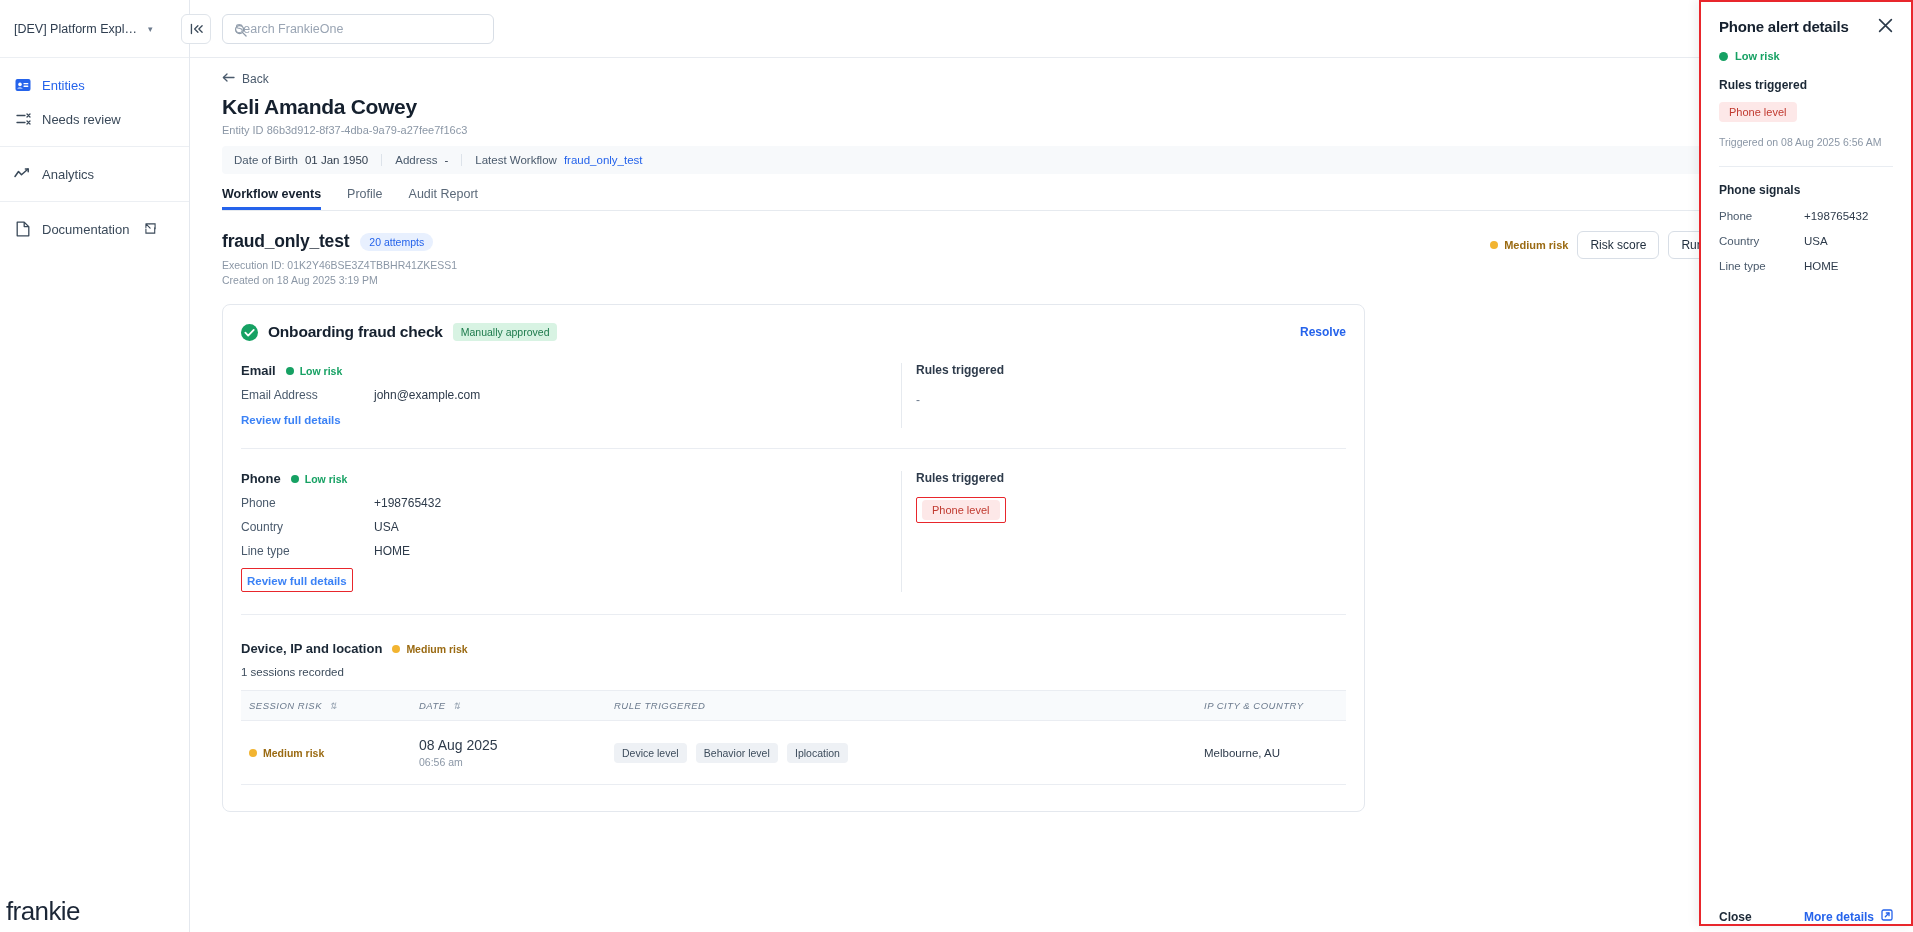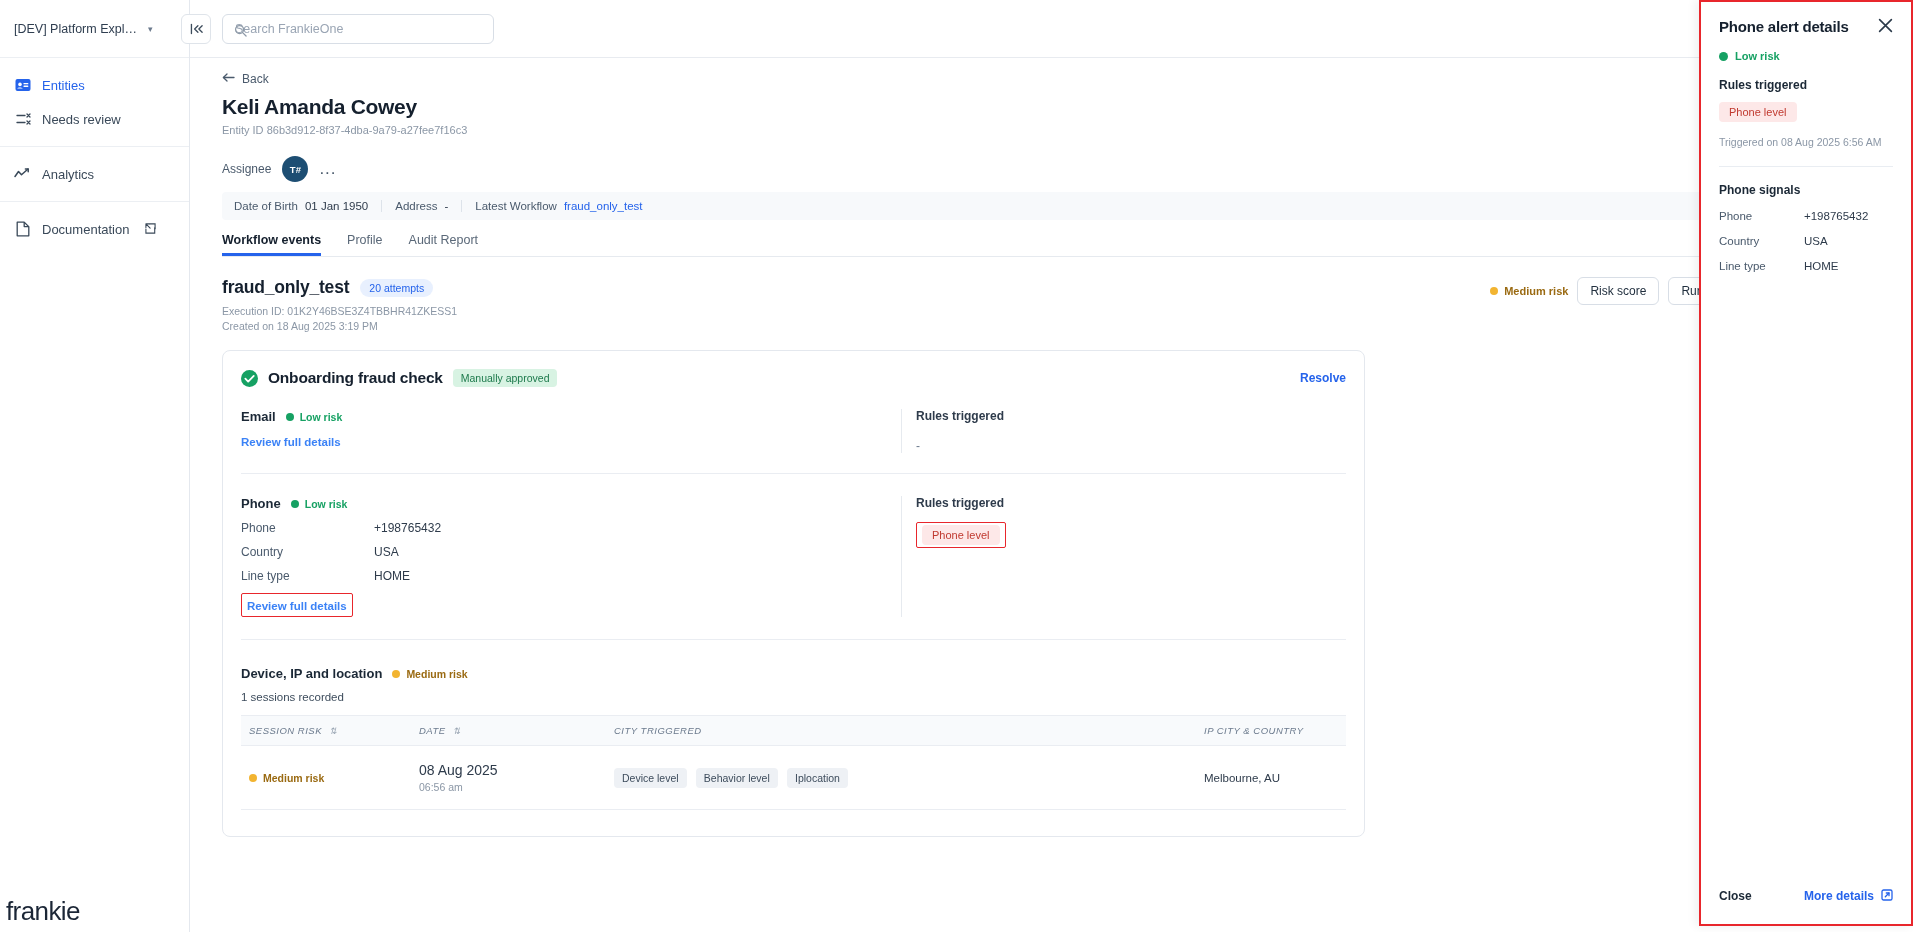--- a/index.html
+++ b/index.html
@@ -191,21 +191,21 @@
   .drawer-title { font-size: 15px; font-weight: bold; color: #15202e; letter-spacing: -0.2px;}
   .drawer-close { margin-left: auto; cursor: pointer; color: #2b3a4a; line-height: 1; }
   .drawer-risk { display: flex; align-items: center; gap: 7px; font-size: 11px; font-weight: bold; margin-top: 14px; }
   .drawer-sub { font-size: 12px; font-weight: bold; color: #1b2836; margin-top: 16px; }
   .drawer-when { font-size: 10.5px; color: #8b97a6; margin-top: 14px; }
   .drawer-div { height: 1px; background: #e9edf2; margin: 18px 0 0 0; }
   .drawer-kv { display: flex; margin-top: 13px; font-size: 11.5px; }
   .drawer-kv-k { width: 85px; color: #4a5a6c; }
   .drawer-kv-v { color: #2e3b4b; }
   .drawer-foot {
-    height: 56px; display: flex; align-items: center; padding: 0 18px; gap: 22px;
+    height: 56px; display: flex; align-items: flex-end; padding: 0 18px; gap: 22px;
   }
   .drawer-close-txt { font-size: 12px; font-weight: bold; color: #1b2836; cursor: pointer; }
   .drawer-more { margin-left: auto; font-size: 12px; font-weight: bold; color: #2563eb; display: flex; align-items: center; gap: 7px; cursor: pointer;}
 </style>
 </head>
 <body>
 
 <div class="app">
 
   <aside class="sidebar">
@@ -316,21 +316,21 @@
         <div class="back-row">
           <span>
             <svg width="13" height="11" viewBox="0 0 13 11" fill="none" stroke="#4a5a6c" stroke-width="1.3" stroke-linecap="round" stroke-linejoin="round">
                 <path d="M12 5.5H1.5"></path>
                 <path d="M5 2L1.4 5.5 5 9"></path>
               </svg>
           </span>
           <span>Back</span>
         </div>
 
-        <div style="display:flex; align-items:flex-start;flex-direction:column;">
+        <div style="display:flex; align-items:flex-start;">
           <div style="flex:1 1 auto;">
             <div class="entity-title">Keli Amanda Cowey</div>
             <div class="entity-id">
               <span>Entity ID</span>
               <span>86b3d912-8f37-4dba-9a79-a27fee7f16c3</span>
             </div>
           </div>
           <div style="display:flex; align-items:center; gap:11px; margin-top:20px; margin-right:8px;">
             <span style="font-size:12px;color:#4a5a6c;">Assignee</span>
             <span class="avatar" style="width:26px;height:26px;font-size:9.5px;">T#</span>
@@ -402,20 +402,24 @@
           </div>
 
           <div class="sec">
             <div class="sec-left">
               <div class="sec-head">
                 <span class="sec-name">Email</span>
                 <span class="risk-sm" style="color:#16a163;">
                   <span class="dot" style="background:#16a163;"></span>
                   <span>Low risk</span>
                 </span>
+              </div>
+              <div class="kv">
+                <span class="kv-k">Email Address</span>
+                <span class="kv-v">john@example.com</span>
               </div>
               <div><span class="link-review">Review full details</span></div>
             </div>
             <div class="sec-right">
               <div class="rules-label">Rules triggered</div>
               <div class="rules-empty">-</div>
             </div>
           </div>
 
           <div class="sec">
@@ -470,21 +474,21 @@
                 <tr>
                   <th style="width:170px;">
                     <span>SESSION RISK</span>
                     <span class="sort-ico">⇅</span>
                   </th>
                   <th style="width:195px;">
                     <span>DATE</span>
                     <span class="sort-ico">⇅</span>
                   </th>
                   <th style="width:590px;">
-                    <span>CITY TRIGGERED</span>
+                    <span>RULE TRIGGERED</span>
                   </th>
                   <th>
                     <span>IP CITY &amp; COUNTRY</span>
                   </th>
                 </tr>
               </thead>
               <tbody>
                 <tr>
                   <td>
                     <span class="risk-sm" style="color:#9a6a12;">

